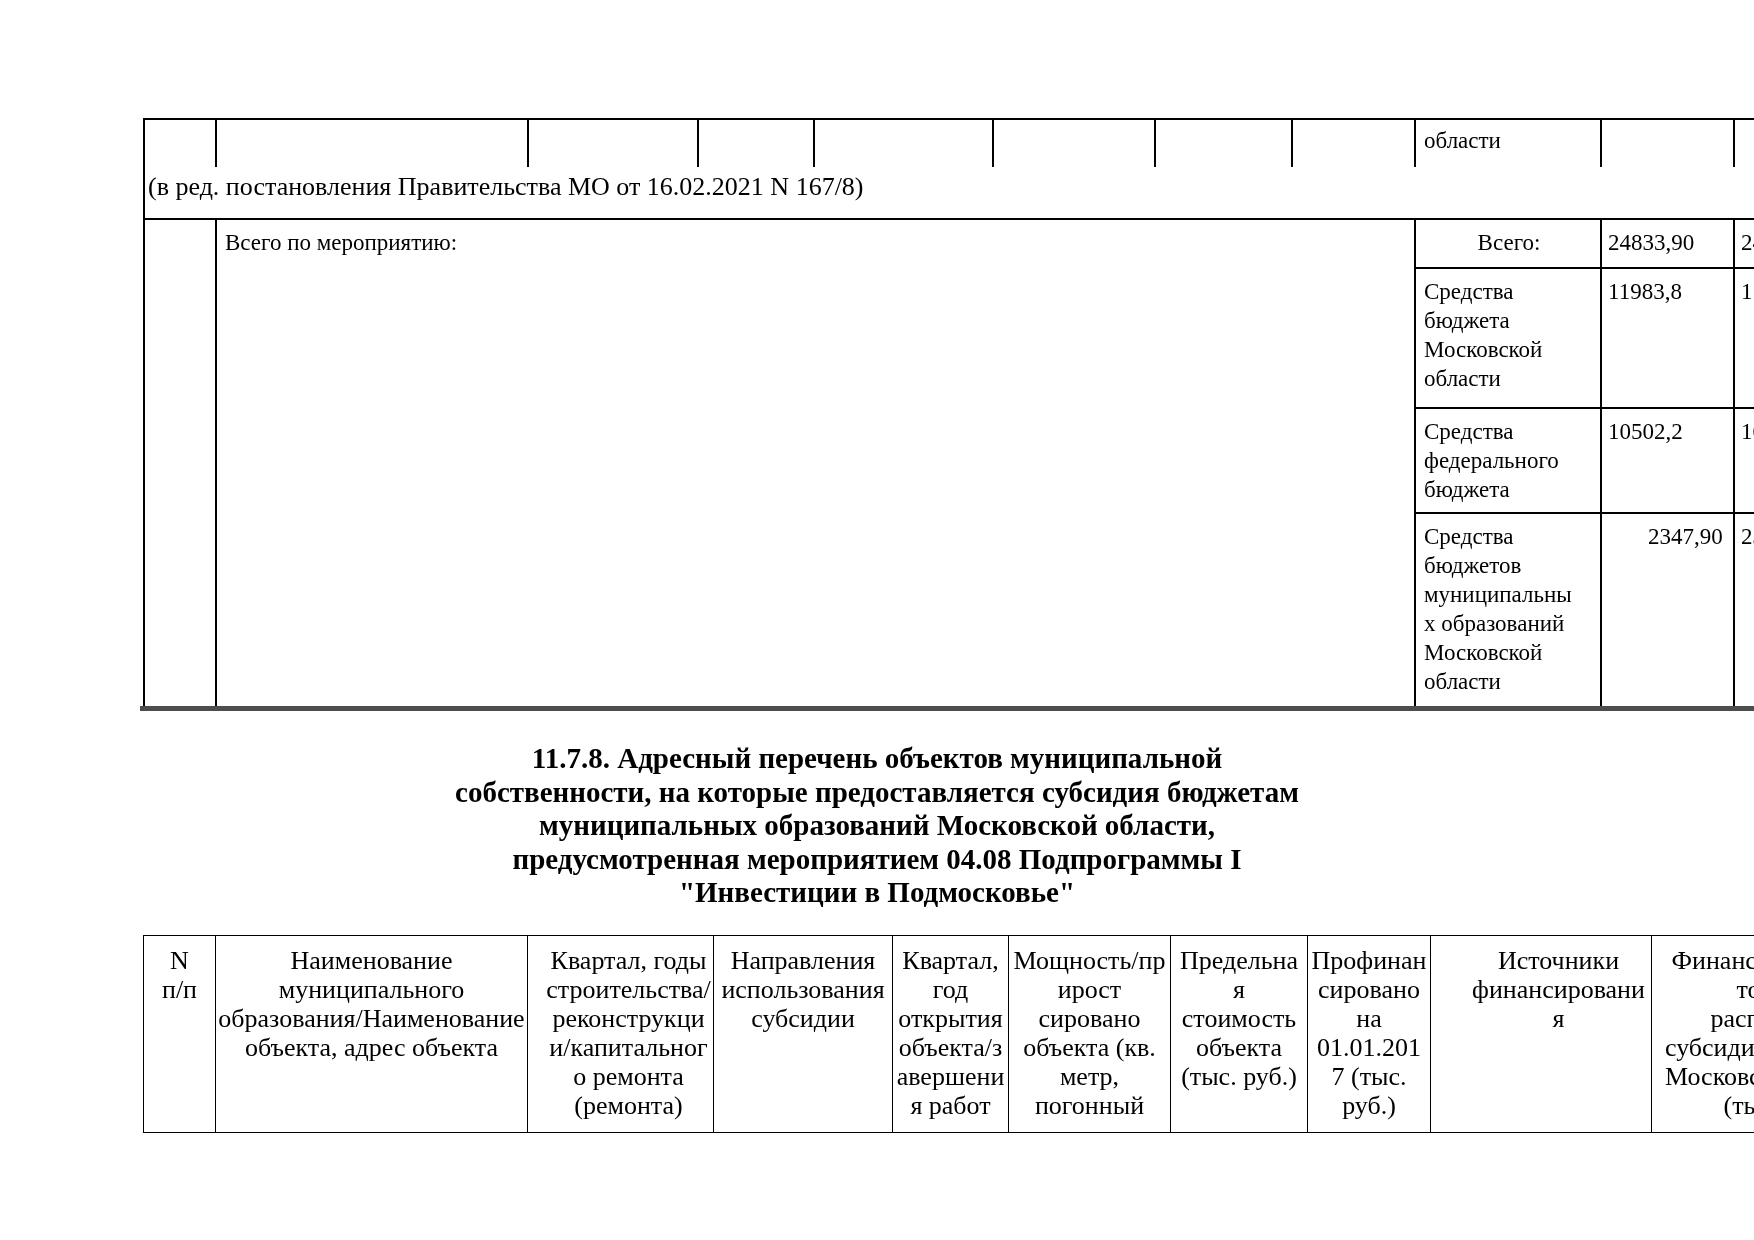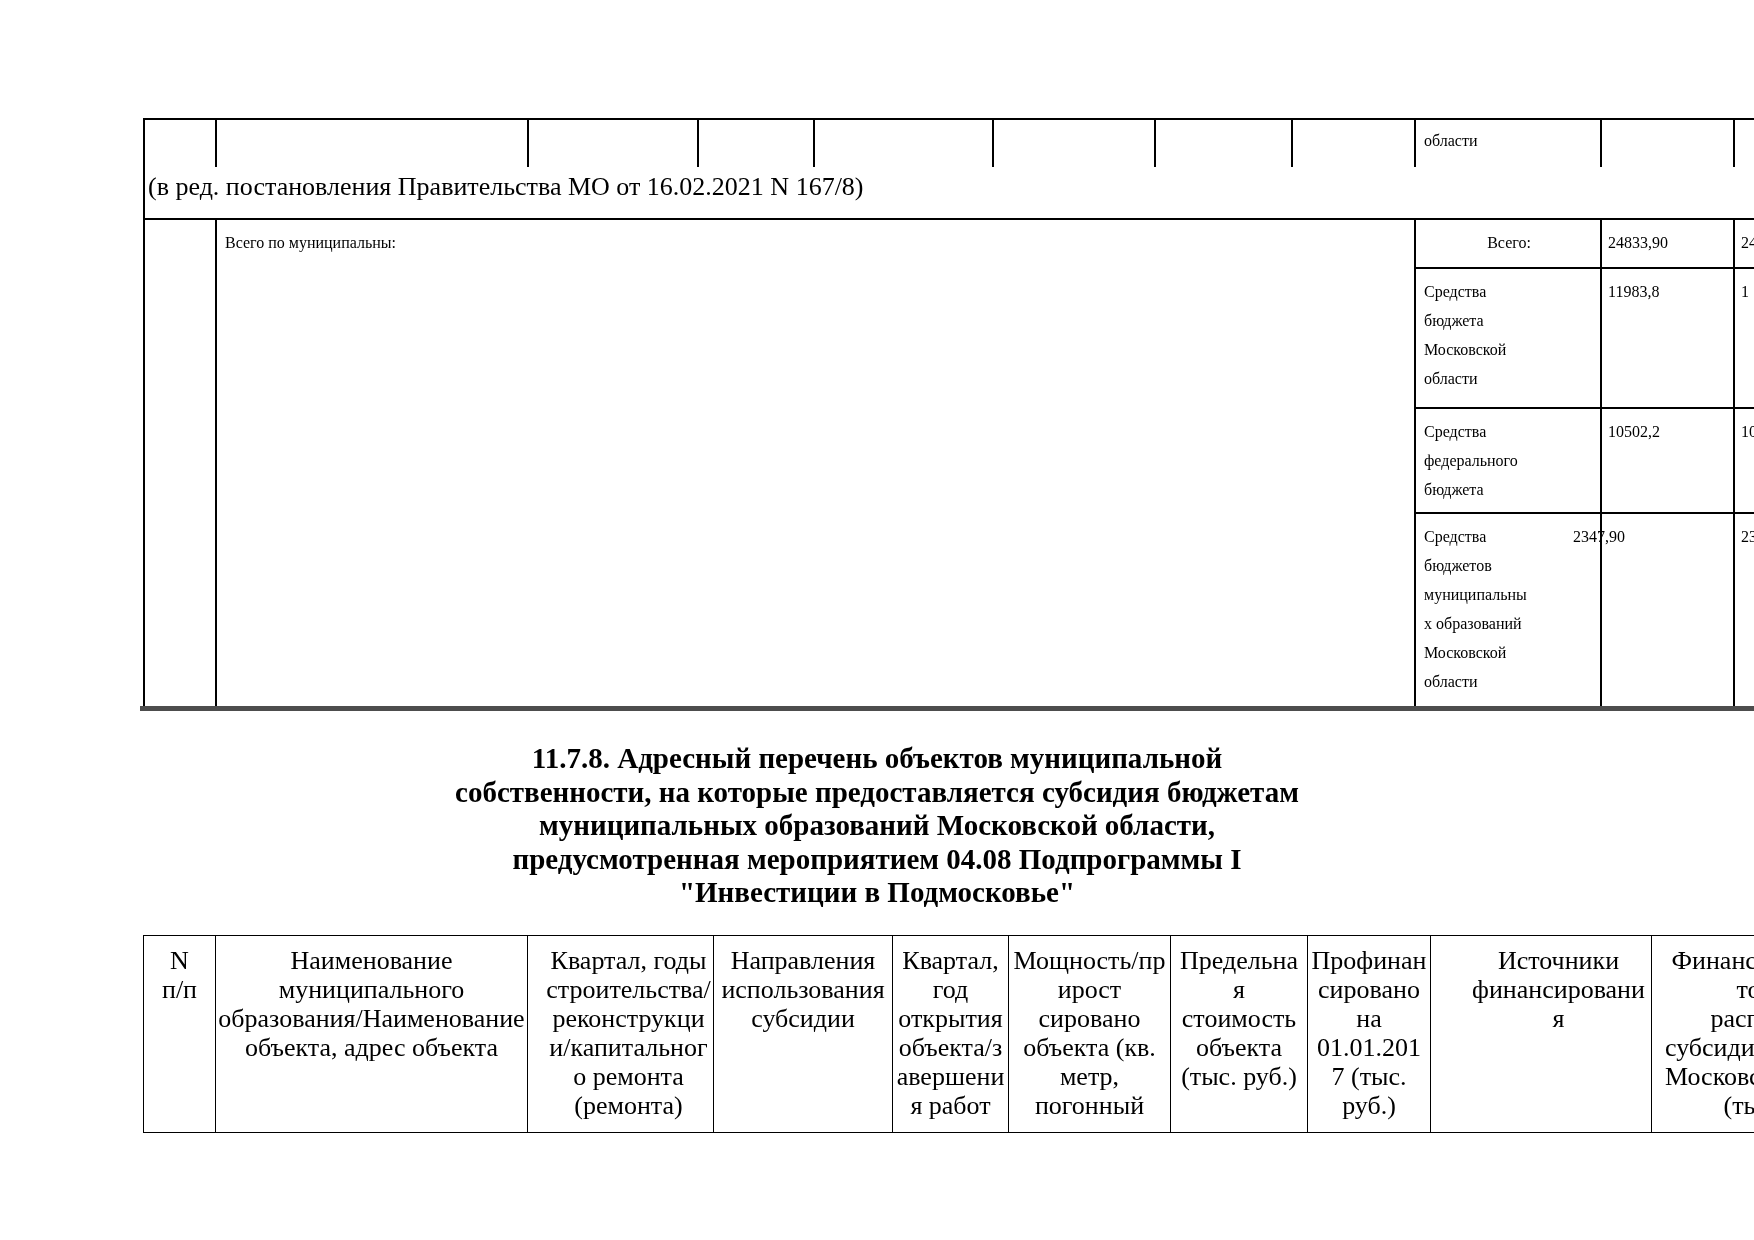--- a/index.html
+++ b/index.html
@@ -6,21 +6,21 @@
   #page{
     position:relative;
     width:1754px;height:1240px;
     overflow:hidden;
     background:#ffffff;
     font-family:"Liberation Serif","DejaVu Serif",serif;
     color:#000;
   }
   .h{position:absolute;height:1.5px;background:#000;}
   .v{position:absolute;width:1.5px;background:#000;}
-  .txt{position:absolute;font-size:16px;line-height:29px;white-space:pre-line;}
+  .txt{position:absolute;font-size:23px;line-height:29px;white-space:pre-line;}
   .note{position:absolute;font-size:26px;line-height:32px;white-space:nowrap;}
   .heading{
     position:absolute;left:0;top:742px;width:1754px;
     text-align:center;font-weight:bold;font-size:29px;line-height:33.5px;
     white-space:pre-line;
   }
   .graybar{position:absolute;background:#4d4d4d;height:5px;}
   
   .hdr-table{
     position:absolute;left:143px;top:935px;height:198px;
@@ -65,21 +65,21 @@
   <div class="h" style="left:143px;top:218px;width:1611px;"></div>
   <div class="v" style="left:215px;top:218px;height:492px;"></div>
   <div class="v" style="left:1414px;top:218px;height:492px;"></div>
   <div class="v" style="left:1600px;top:218px;height:492px;"></div>
   <div class="v" style="left:1733px;top:218px;height:492px;"></div>
   <div class="h" style="left:1414px;top:267px;width:340px;"></div>
   <div class="h" style="left:1414px;top:407px;width:340px;"></div>
   <div class="h" style="left:1414px;top:512px;width:340px;"></div>
   <div class="graybar" style="left:140px;top:706px;width:1614px;"></div>
 
-  <div class="txt" style="left:225px;top:228px;">Всего по муниципальны:</div>
+  <div class="txt" style="left:225px;top:228px;">Всего по мероприятию:</div>
 
   <div class="txt" style="left:1424px;top:228px;width:170px;text-align:center;">Всего:</div>
   <div class="txt" style="left:1608px;top:228px;">24833,90</div>
   <div class="txt" style="left:1741px;top:228px;">24</div>
 
   <div class="txt" style="left:1424px;top:277px;width:170px;">Средства
 бюджета
 Московской
 области</div>
   <div class="txt" style="left:1608px;top:277px;">11983,8</div>
@@ -90,21 +90,21 @@
 бюджета</div>
   <div class="txt" style="left:1608px;top:417px;">10502,2</div>
   <div class="txt" style="left:1741px;top:417px;">10</div>
 
   <div class="txt" style="left:1424px;top:522px;width:170px;">Средства
 бюджетов
 муниципальны
 х образований
 Московской
 области</div>
-  <div class="txt" style="left:1573px;top:522px;">2347,90</div>
+  <div class="txt" style="left:1648px;top:522px;">2347,90</div>
   <div class="txt" style="left:1741px;top:522px;">23</div>
 
   <div class="heading">11.7.8. Адресный перечень объектов муниципальной
 собственности, на которые предоставляется субсидия бюджетам
 муниципальных образований Московской области,
 предусмотренная мероприятием 04.08 Подпрограммы I
 "Инвестиции в Подмосковье"</div>
 
   <div class="hdr-table">
     <div class="hdr-cell" style="width:72px;">N

